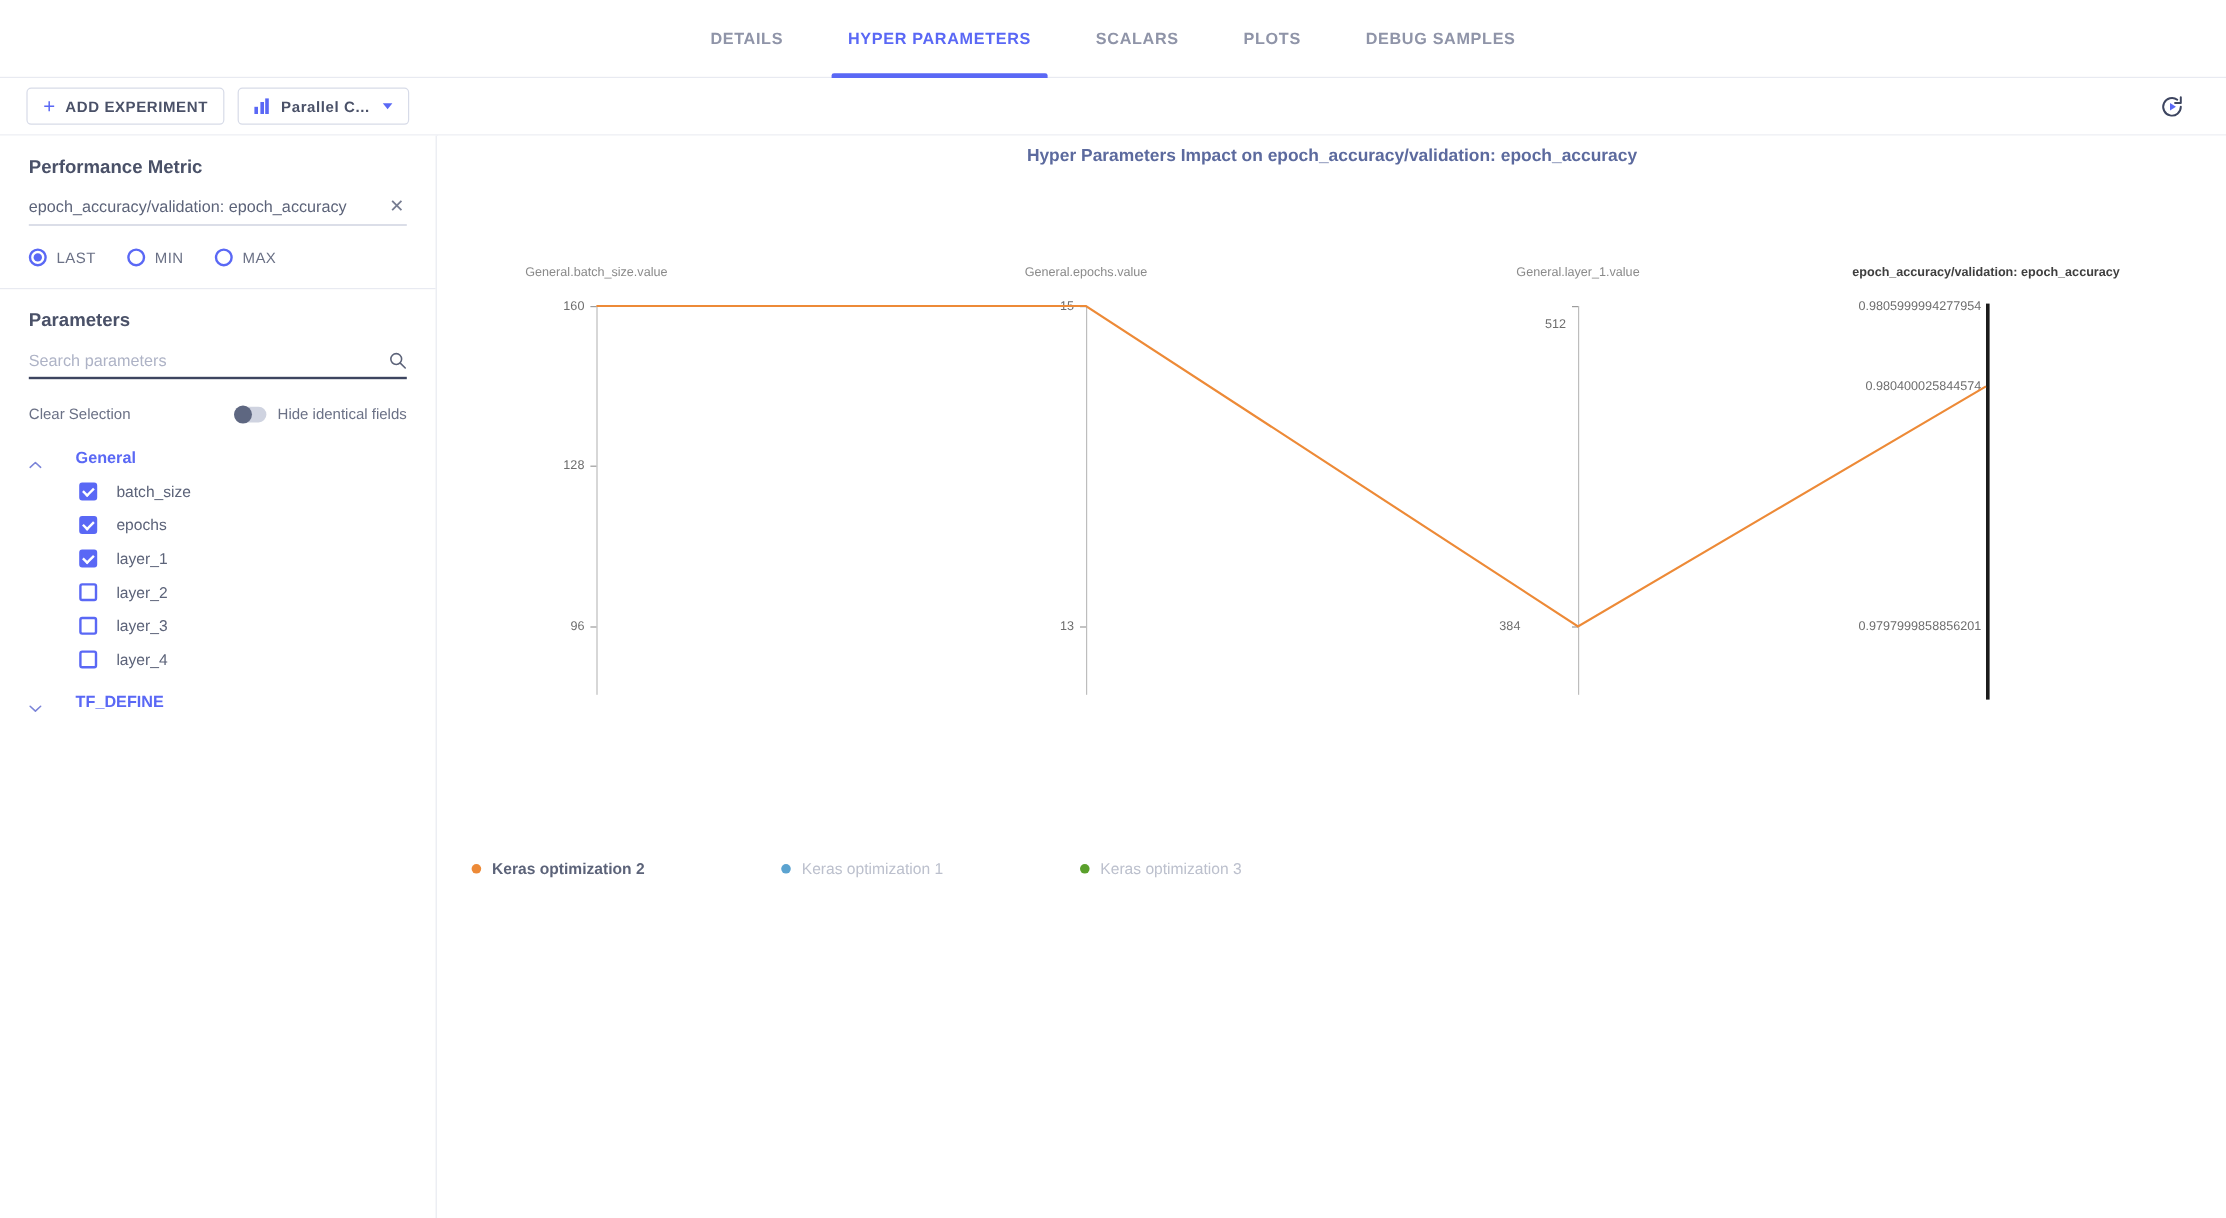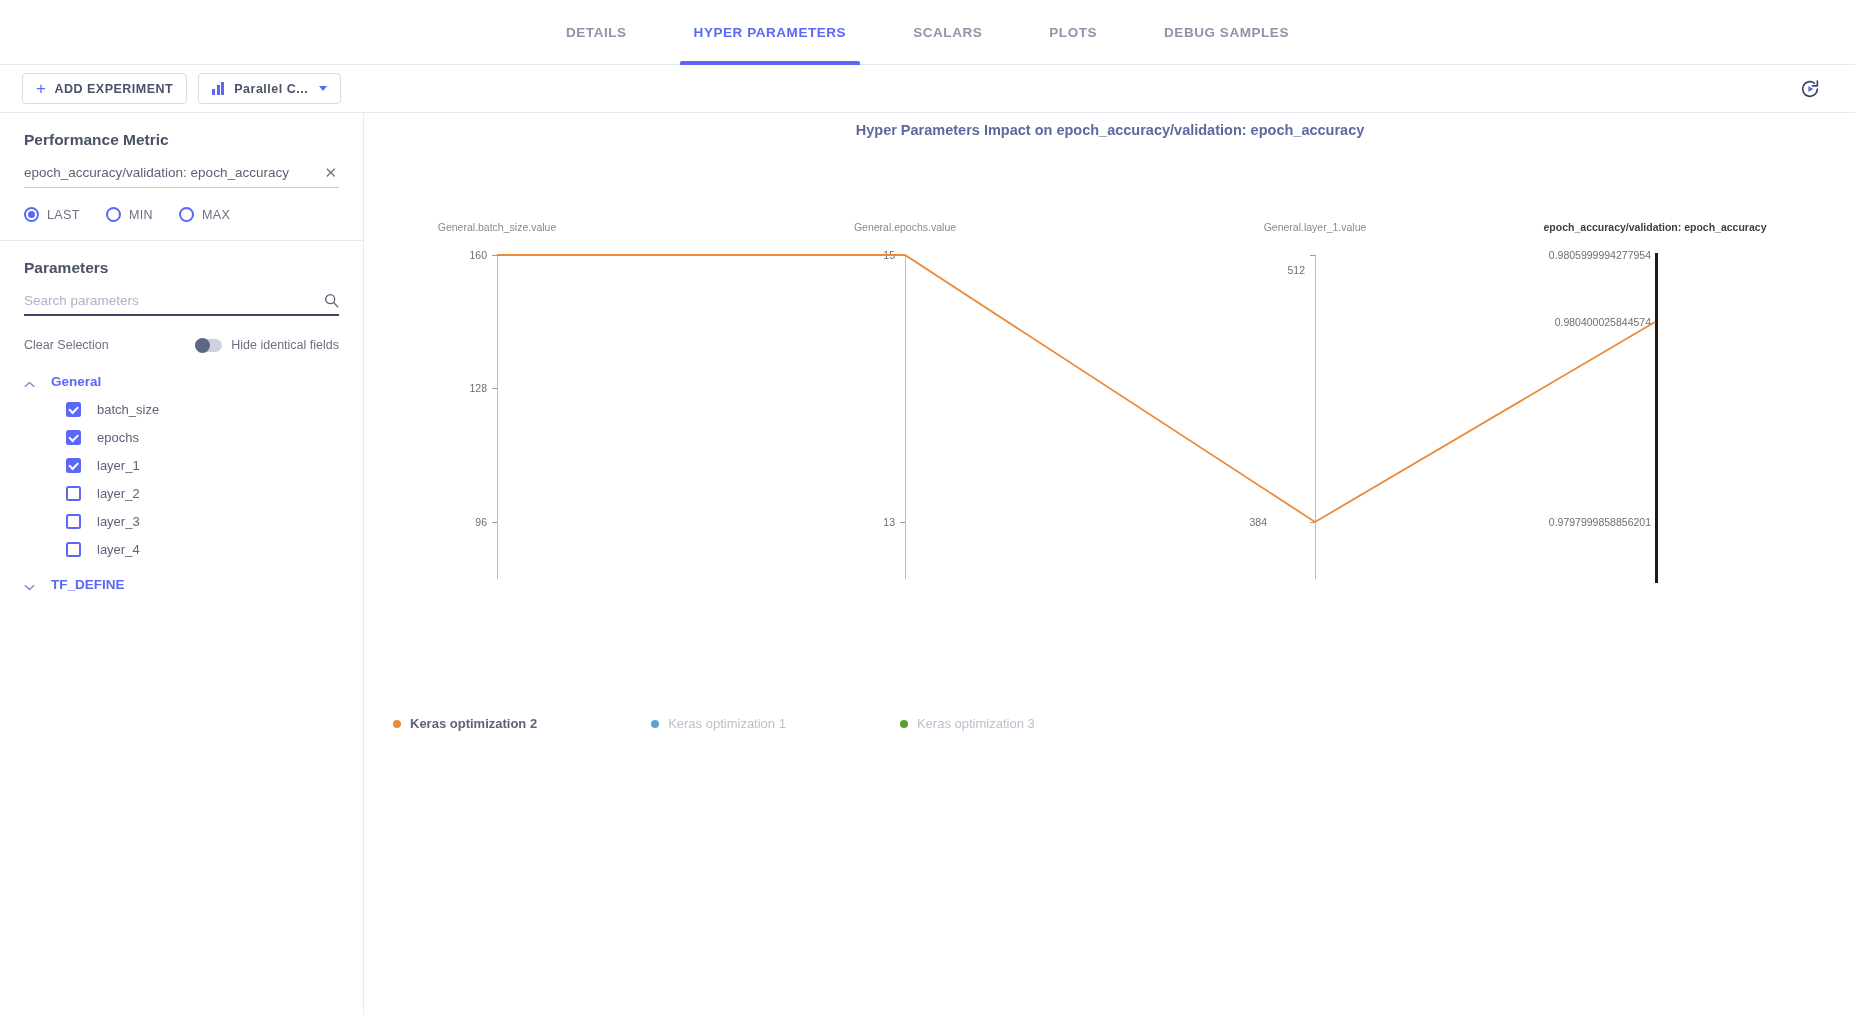--- a/index.html
+++ b/index.html
@@ -11,21 +11,21 @@
     overflow: hidden;
   }
   .app { position: relative; width: 1855px; height: 1015px; background:#fff; }
 
   
   .tabbar {
     position: absolute; left:0; top:0; width:1855px; height:65px;
     background:#fff; border-bottom:1px solid #e8eaf1;
     display:flex; align-items:flex-start; justify-content:center;
   }
-  .tabs { display:flex; align-items:flex-start; height:65px; gap:15px; }
+  .tabs { display:flex; align-items:flex-start; height:65px; gap:2px; }
   .tab {
     position:relative; height:65px; padding:0 26px;
     display:flex; align-items:center; justify-content:center;
     font-size:13.5px; font-weight:600; letter-spacing:.55px;
     color:#8f94a8; text-transform:uppercase; cursor:pointer; white-space:nowrap;
   }
   .tab.active { color:#5a68f5; }
   .tab.active:after {
     content:""; position:absolute; left:12px; right:12px; bottom:0; height:4px;
     background:#5a68f5; border-radius:2px 2px 0 0;
@@ -90,21 +90,21 @@
   .search-ico { width:15px;height:15px; cursor:pointer; }
   .opts-row { display:flex; align-items:center; margin-top:22px; }
   .clear-sel { font-size:12.5px; color:#6b7186; cursor:pointer; }
   .toggle-wrap { display:flex; align-items:center; gap:9px; margin-left:auto; }
   .toggle {
     width:27px;height:13px;border-radius:7px;background:#cfd3e0;position:relative; cursor:pointer;
   }
   .toggle:before { content:""; position:absolute; left:0; top:-1px; width:15px;height:15px;border-radius:50%;background:#5e6781; }
   .toggle-label { font-size:12.5px; color:#6b7186; }
 
-  .group-head { display:flex; gap:16px; margin-top:22px; cursor:pointer; }
+  .group-head { display:flex; align-items:center; gap:28px; margin-top:22px; cursor:pointer; }
   .chev { width:11px; height:7px; }
   .group-name { font-size:13.5px; color:#5a68f5; font-weight:600; }
   .param-row { display:flex; align-items:center; gap:16px; margin-top:13px; padding-left:42px; cursor:pointer; }
   .cb { width:15px;height:15px;border-radius:2.5px;border:2px solid #5a68f5; background:#fff; display:flex;align-items:center;justify-content:center; flex:none;}
   .cb.checked { background:#5a68f5; }
   .cb.checked:after{
     content:""; width:7px;height:3.5px;border-left:2px solid #fff;border-bottom:2px solid #fff;
     transform:rotate(-45deg); margin-top:-2px;
   }
   .param-label { font-size:13px; color:#5c6379; }

